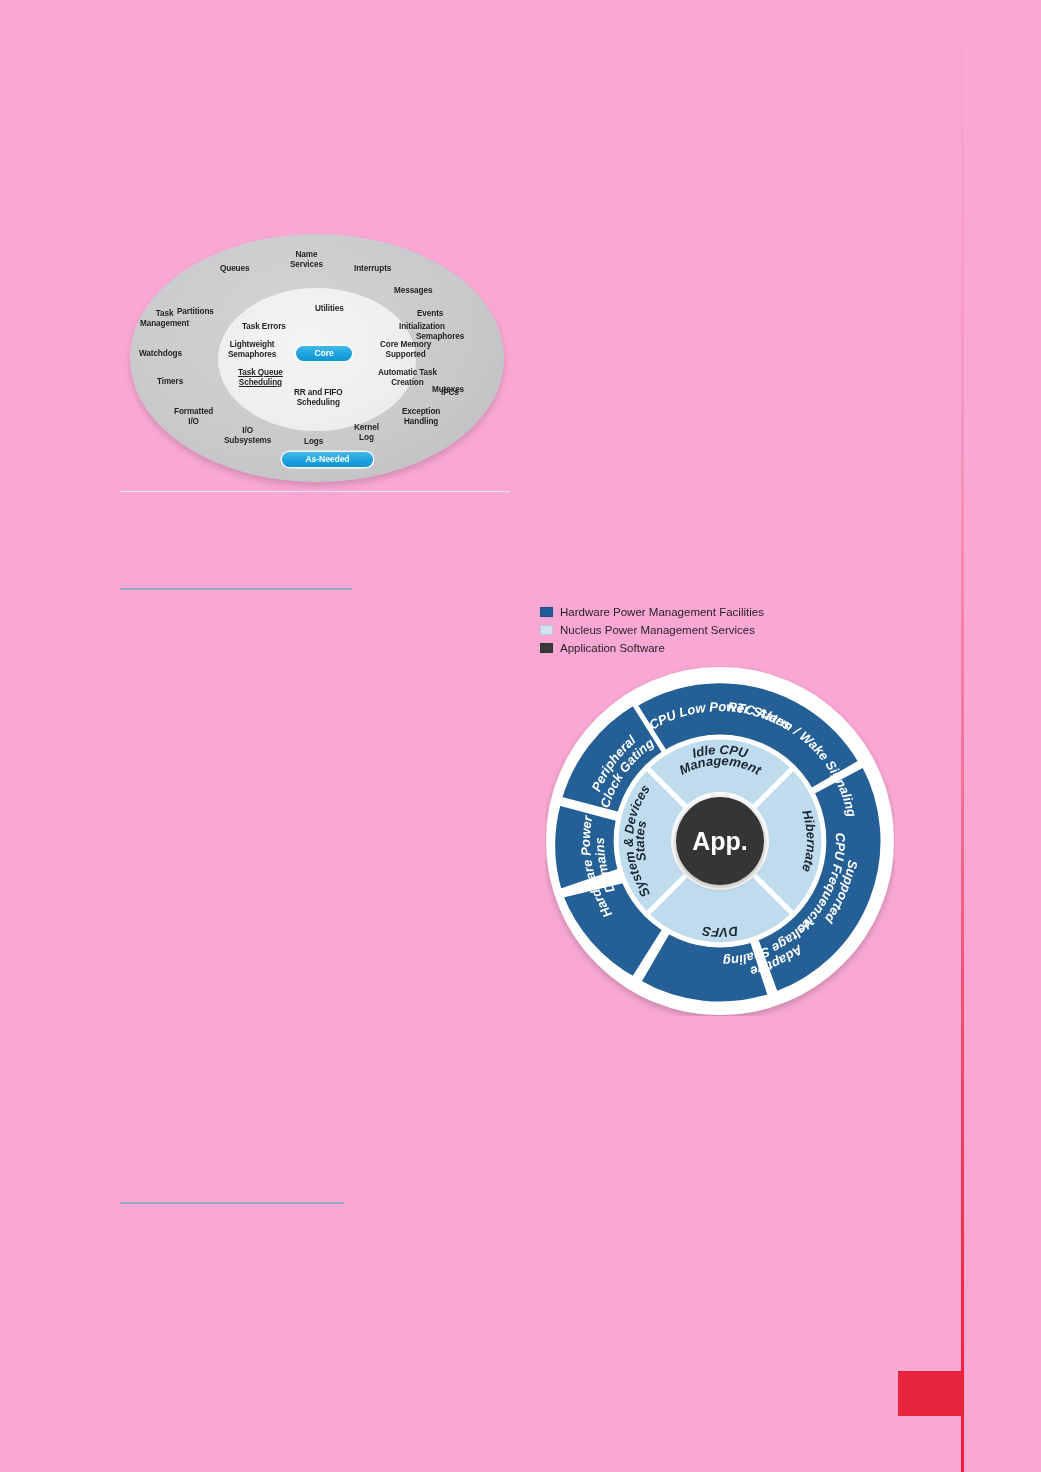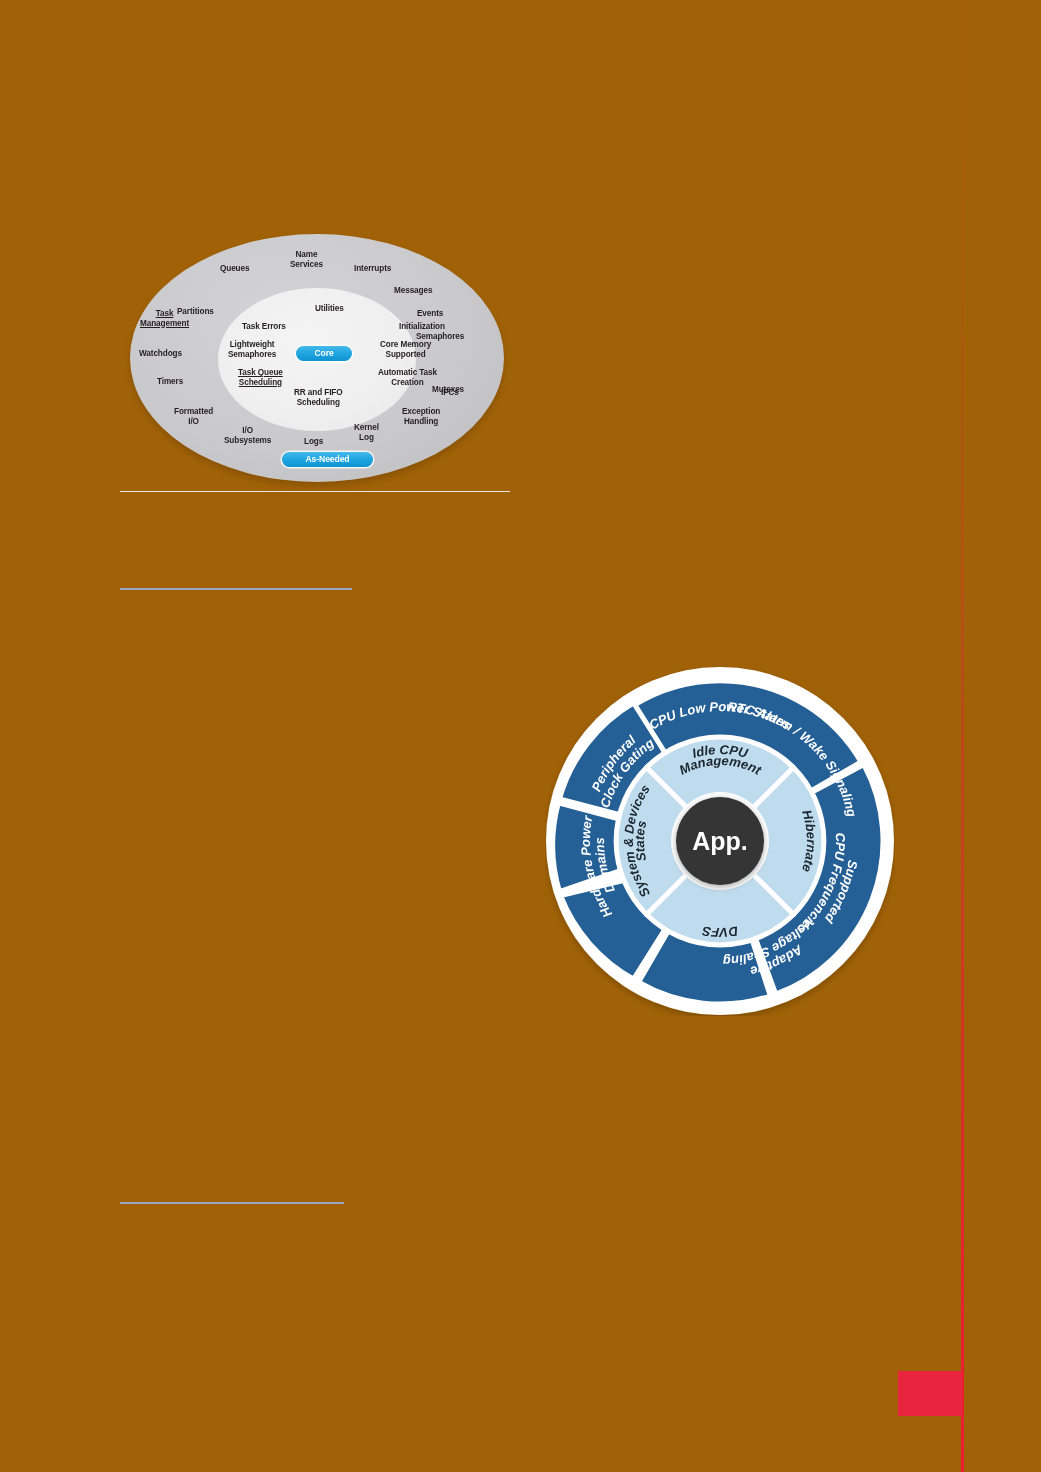--- a/index.html
+++ b/index.html
@@ -8,21 +8,21 @@
     padding: 0;
     background: #ffffff;
   }
   body {
     font-family: "Liberation Sans", sans-serif;
   }
   .page {
     position: relative;
     width: 1041px;
     height: 1472px;
-    background: #a16207;
+    background: #f9a8d4;
     overflow: hidden;
   }
 
   
   .edge-rule {
     position: absolute;
     left: 961px;
     top: 0;
     width: 3px;
     height: 1472px;
@@ -192,21 +192,21 @@
   <div class="fig1">
     <div class="outer-ellipse"></div>
     <div class="inner-ellipse"></div>
     <div id="fig1-labels">
         <div class="lbl" style="left: 168px; top: 20px;">Name
 Services</div>
         <div class="lbl" style="left: 98px; top: 34px;">Queues</div>
         <div class="lbl" style="left: 232px; top: 34px;">Interrupts</div>
         <div class="lbl" style="left: 55px; top: 77px;">Partitions</div>
         <div class="lbl" style="left: 272px; top: 56px;">Messages</div>
-        <div class="lbl" style="left: 18px; top: 79px; text-decoration: underline;">Task
+        <div class="lbl" style="left: 18px; top: 79px;">Task
 Management</div>
         <div class="lbl" style="left: 295px; top: 79px;">Events</div>
         <div class="lbl" style="left: 294px; top: 102px;">Semaphores</div>
         <div class="lbl" style="left: 17px; top: 119px;">Watchdogs</div>
         <div class="lbl" style="left: 310px; top: 131px; margin-top: 24px;">Mutexes</div>
         <div class="lbl" style="left: 35px; top: 147px;">Timers</div>
         <div class="lbl" style="left: 319px; top: 158px;">IPCs</div>
         <div class="lbl" style="left: 52px; top: 177px;">Formatted
 I/O</div>
         <div class="lbl" style="left: 280px; top: 177px;">Exception
@@ -227,20 +227,34 @@
 Scheduling</div>
         <div class="lbl" style="left: 256px; top: 138px;">Automatic Task
 Creation</div>
         <div class="lbl" style="left: 172px; top: 158px;">RR and FIFO
 Scheduling</div>
       </div>
     <div class="pill" id="core-pill" style="left:174px; top:116px; width:56px;text-align:center;">Core</div>
     <div class="pill" id="asneeded-pill" style="left:160px; top:222px; width:91px;">As-Needed</div>
   </div>
 
+  <div class="fig2-legend">
+    <div class="legend-row">
+      <span class="legend-swatch" style="background:#1f5b96"></span>
+      <span class="legend-text">Hardware Power Management Facilities</span>
+    </div>
+    <div class="legend-row">
+      <span class="legend-swatch" style="background:#cfe3f2"></span>
+      <span class="legend-text">Nucleus Power Management Services</span>
+    </div>
+    <div class="legend-row">
+      <span class="legend-swatch" style="background:#3a3a3c"></span>
+      <span class="legend-text">Application Software</span>
+    </div>
+  </div>
 
   <div class="fig2">
     <svg width="350" height="350" viewBox="0 0 350 350">
       <defs>
         <filter id="wheelShadow" x="-20%" y="-20%" width="140%" height="140%">
           <feDropShadow dx="0" dy="3" stdDeviation="3.5" flood-color="#000000" flood-opacity="0.22"></feDropShadow>
         </filter>
         <filter id="appShadow" x="-40%" y="-40%" width="180%" height="180%">
           <feDropShadow dx="0" dy="2" stdDeviation="3" flood-color="#000000" flood-opacity="0.35"></feDropShadow>
         </filter>

